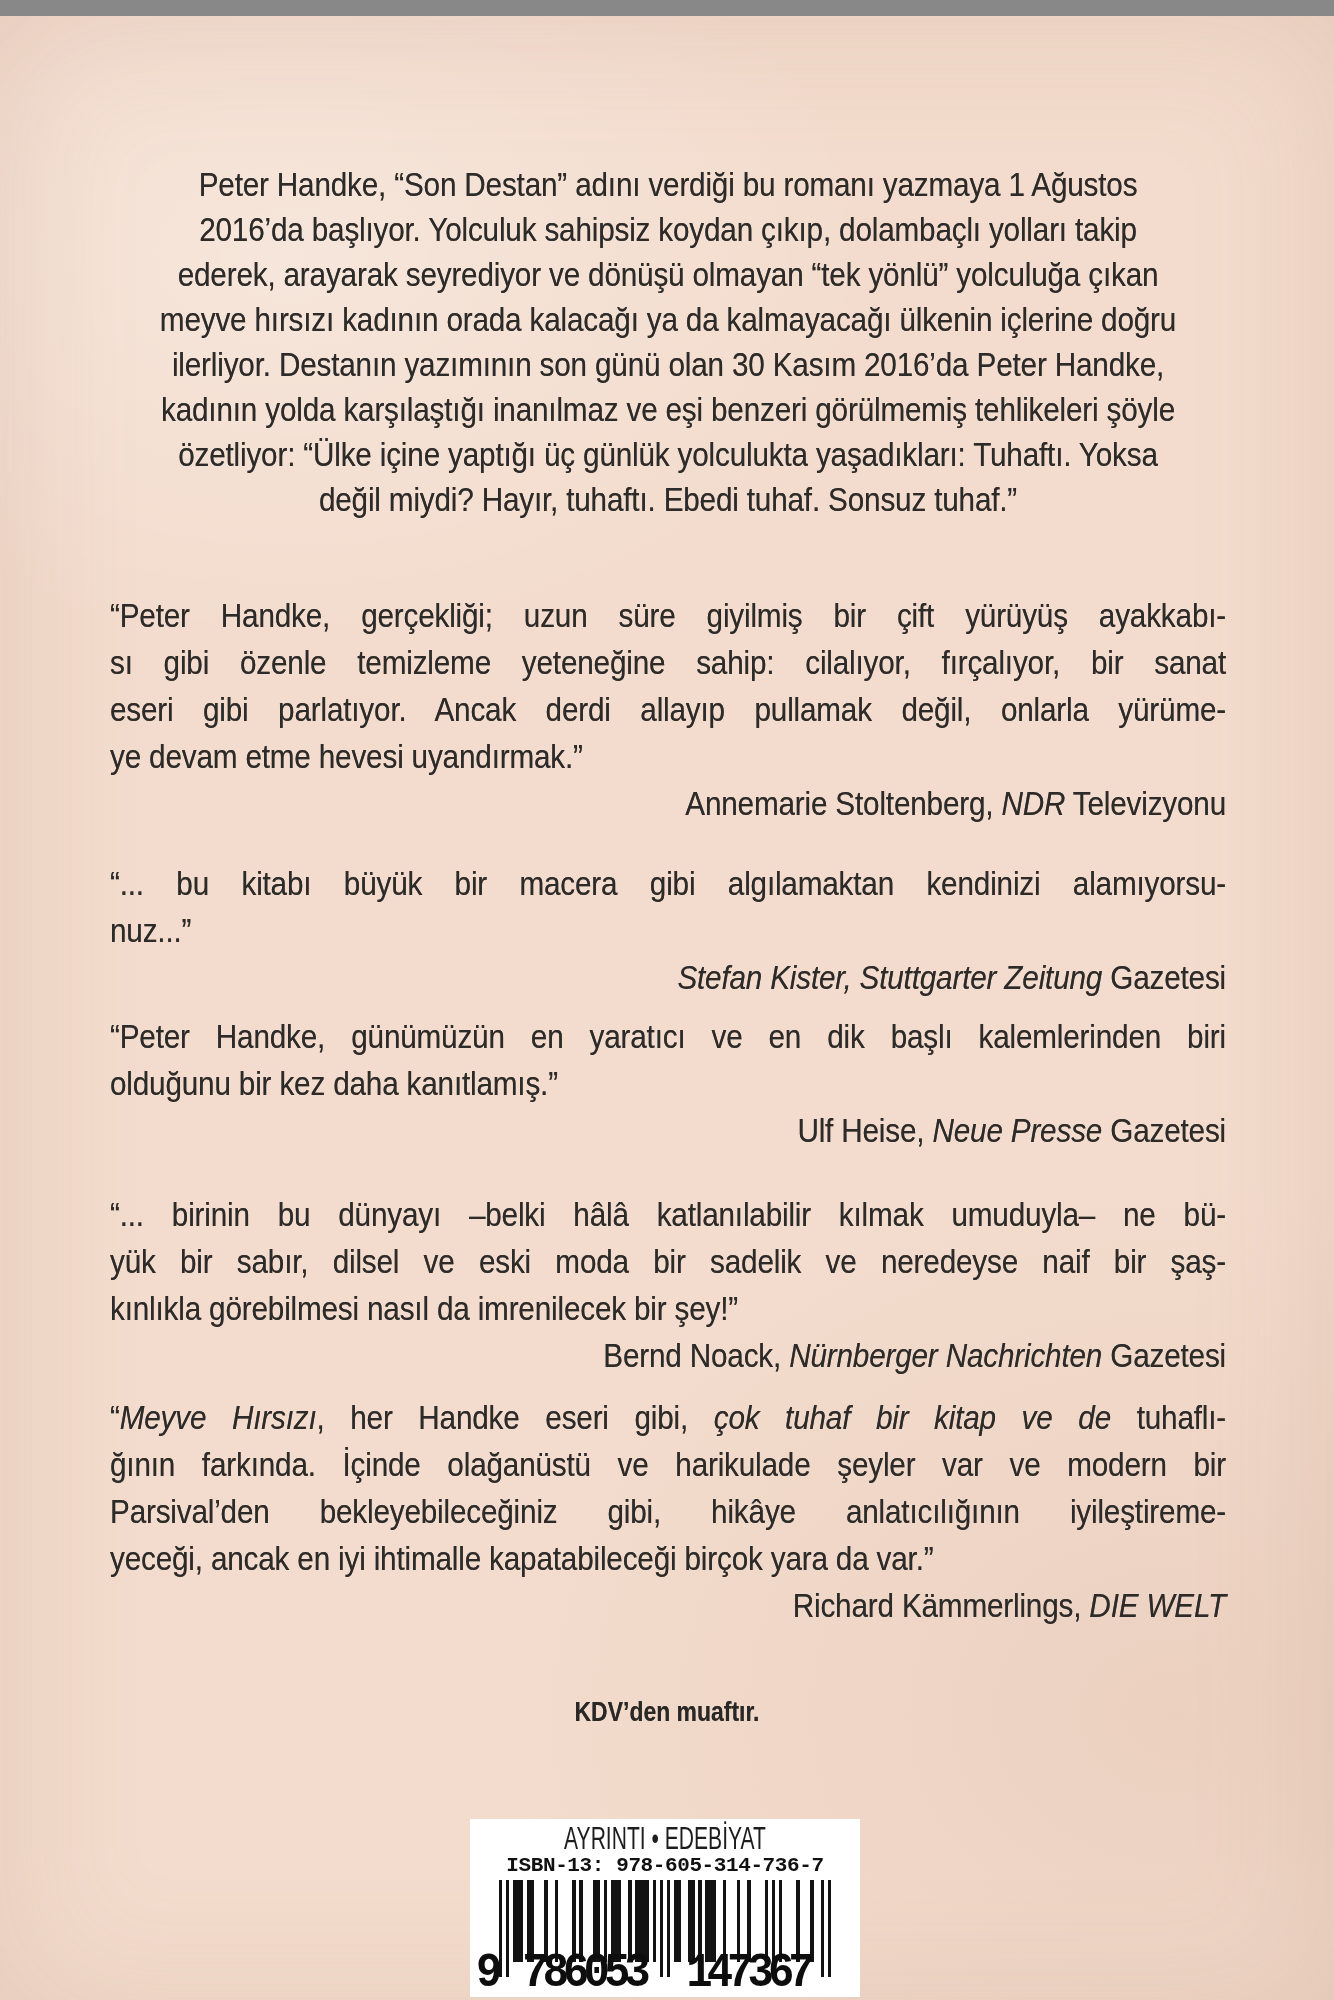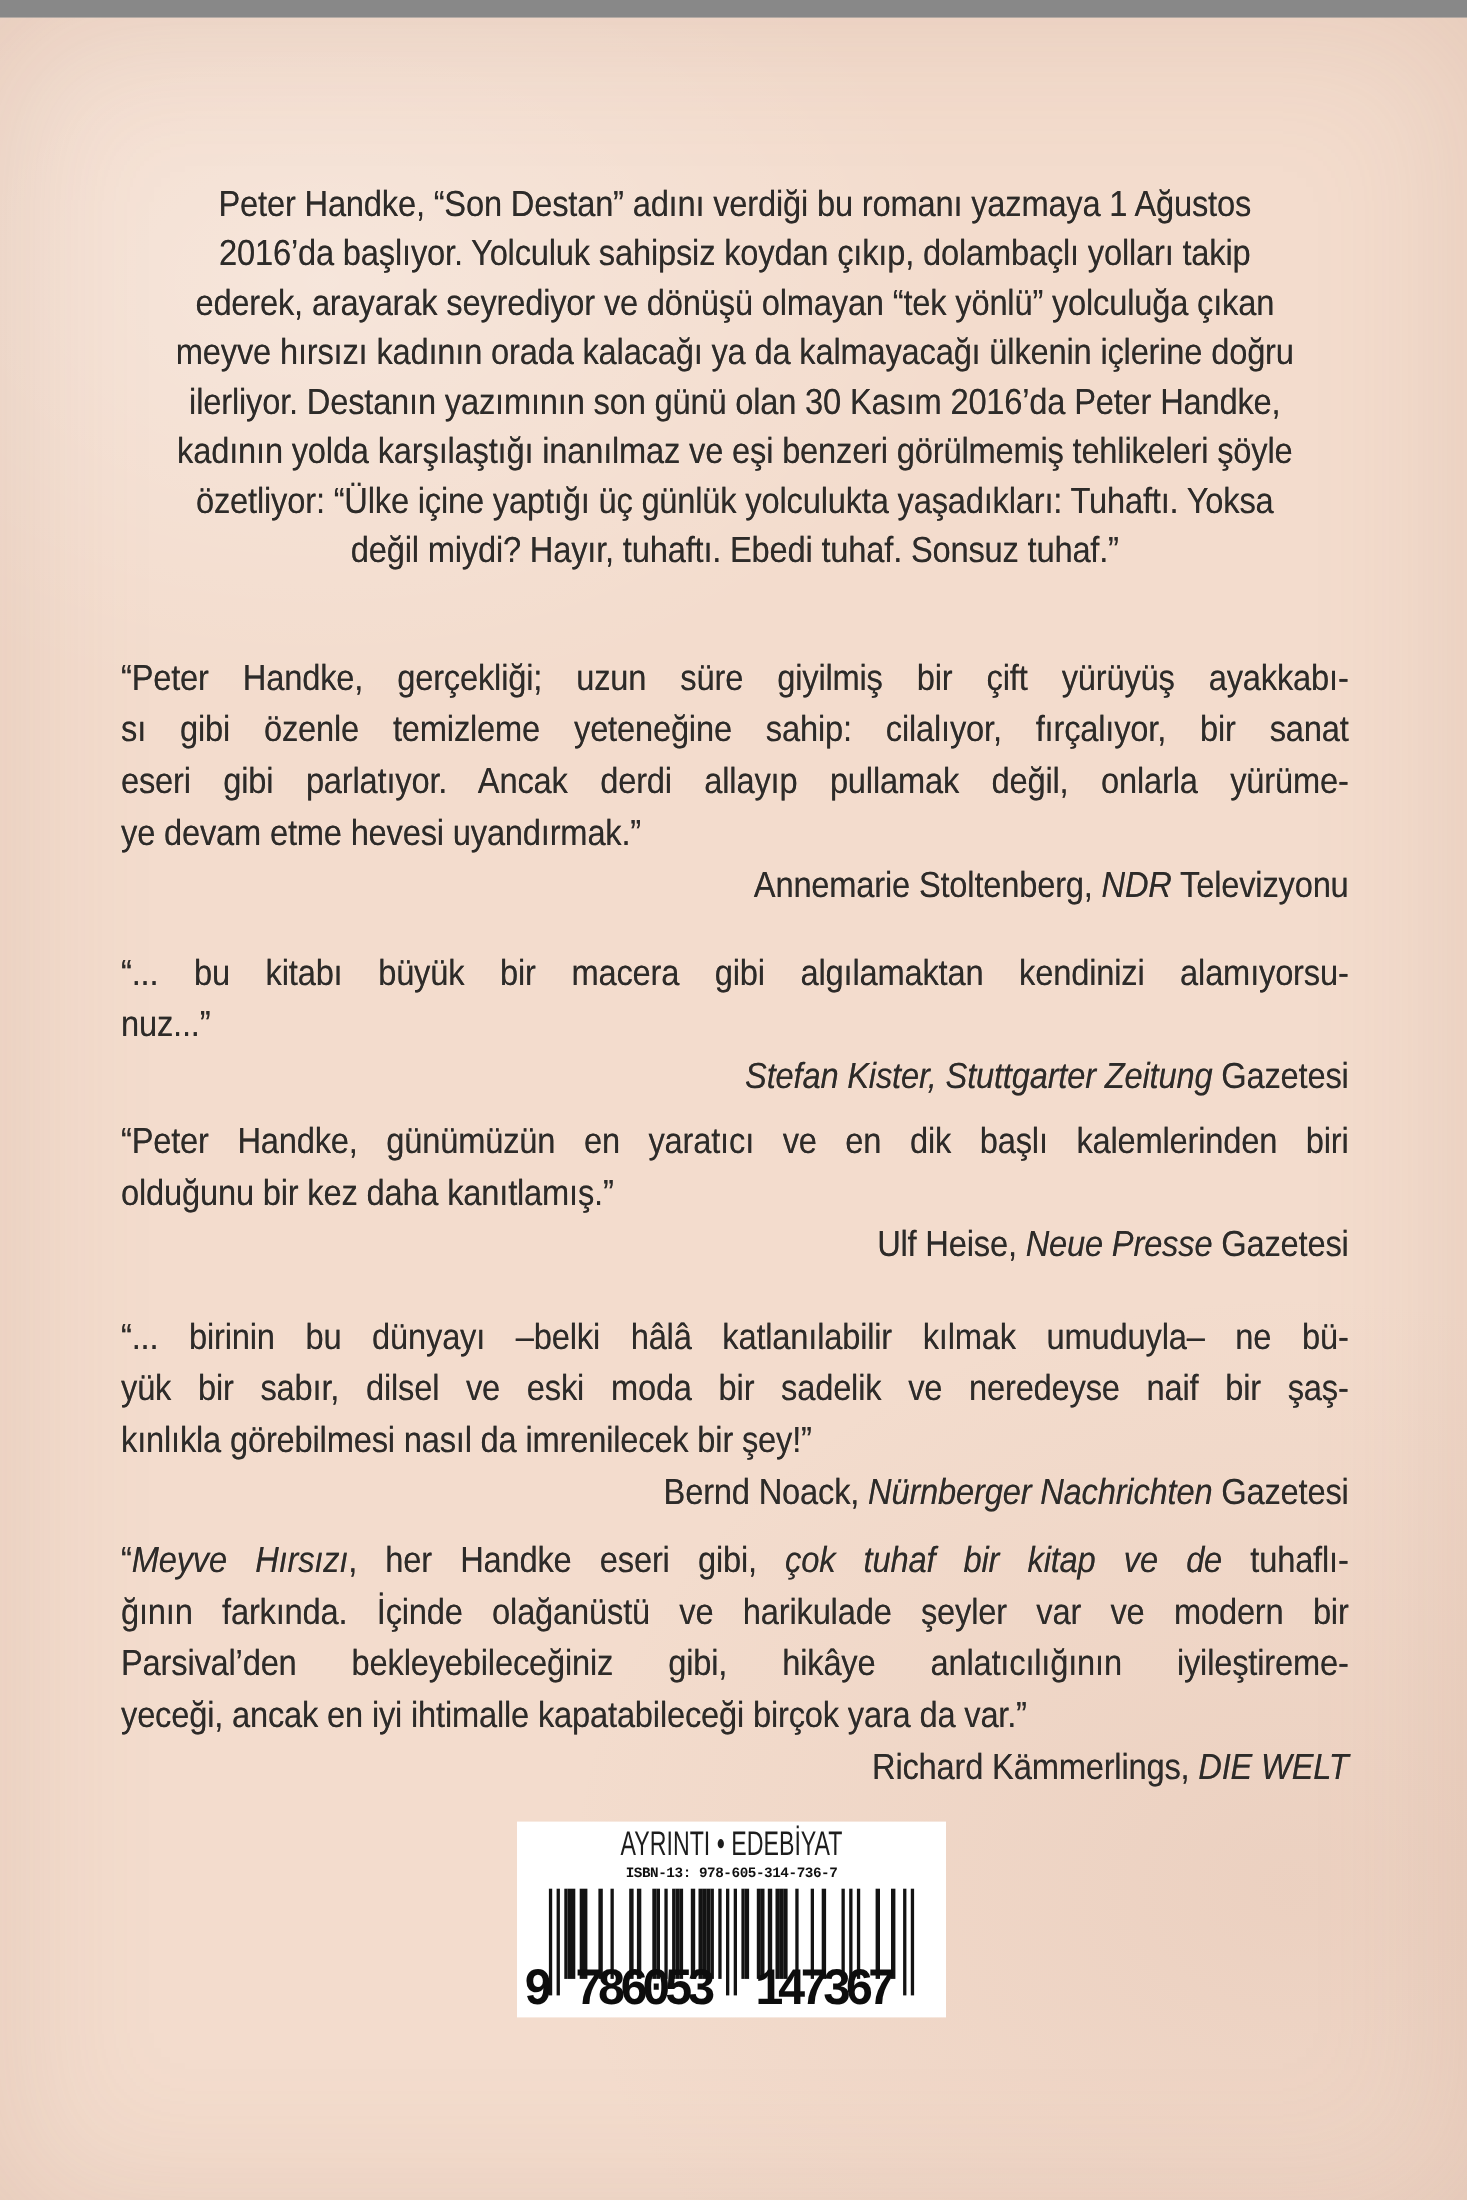--- a/index.html
+++ b/index.html
@@ -47,34 +47,34 @@
   .it{font-style:italic;}
   
   .tax-note{
     position:absolute; left:0; top:1681px; width:1334px;
     text-align:center; font-weight:bold; font-size:27px;
     transform:scaleX(0.85);
     color:#2a2826;
     text-shadow:0 0 0.4px rgba(42,40,38,0.6);
   }
   .barcode-panel{
-    position:absolute; left:470px; top:1640px;
+    position:absolute; left:470px; top:1803px;
     width:390px; height:178px;
     background:#ffffff;
   }
   .imprint{
     margin-top:4px; line-height:32px;
     font-size:31px; color:#1d1d1d;
     text-align:center;
     transform:scaleX(0.68);
   }
   .isbn{
     line-height:22px; text-align:center;
     font-family:"Liberation Mono", monospace;
-    font-weight:bold; font-size:13px; letter-spacing:-0.4px;
+    font-weight:bold; font-size:21px; letter-spacing:-0.4px;
     color:#111;
   }
   .bars-wrap{
     position:relative;
     width:333px; height:97px;
     margin:3px auto 0;
   }
   .bars{position:absolute; left:0; top:0; font-size:0; white-space:nowrap;}
   .m{display:inline-block; width:3.5px; height:82px; vertical-align:top;}
   .m.on{background:#131313;}

